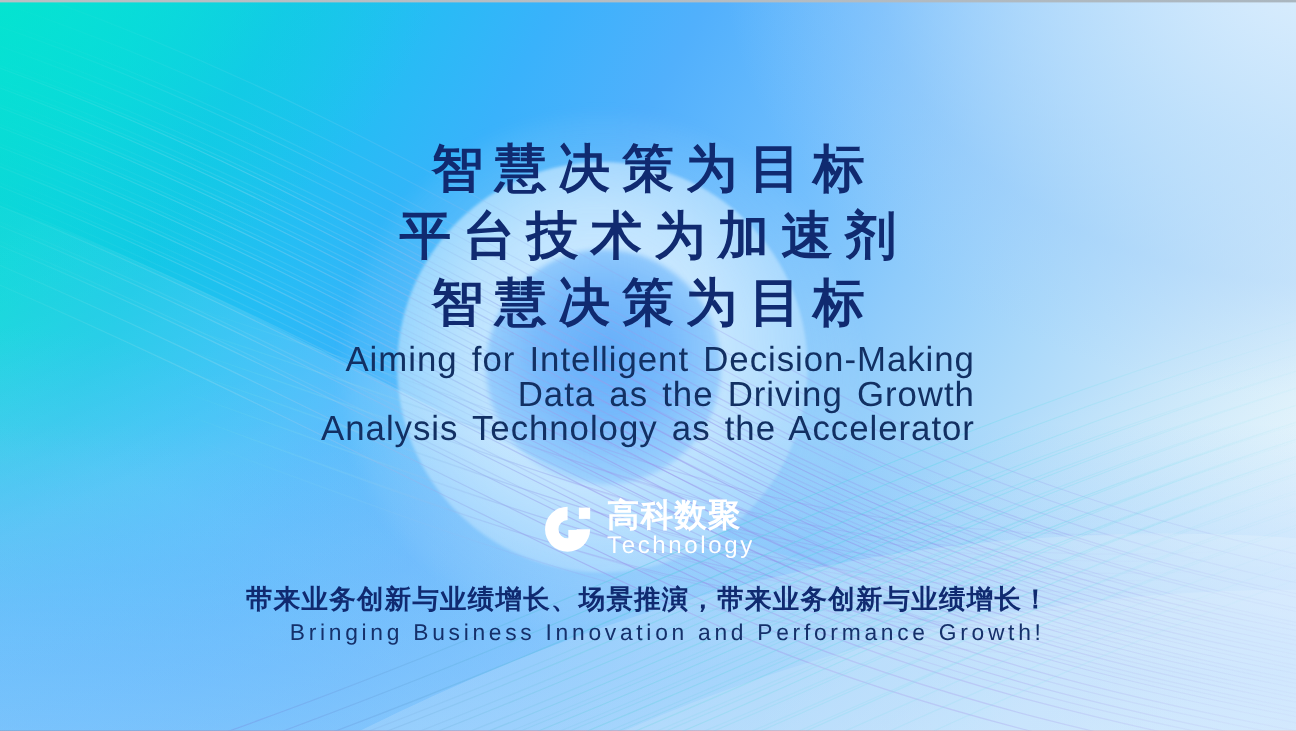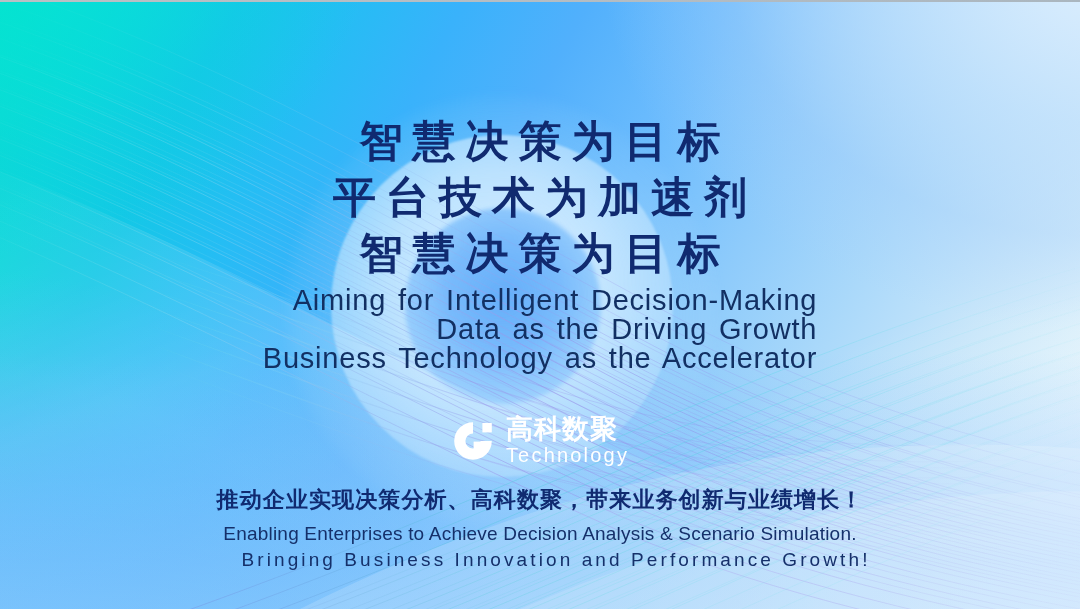--- a/index.html
+++ b/index.html
@@ -345,21 +345,21 @@
 
     <div id="headline">
       <div class="zh-line">智慧决策为目标</div>
       <div class="zh-line">平台技术为加速剂</div>
       <div class="zh-line">智慧决策为目标</div>
     </div>
 
     <div id="subhead">
       <div class="en-line">Aiming for Intelligent Decision-Making</div>
       <div class="en-line">Data as the Driving Growth</div>
-      <div class="en-line">Business Technology as the Accelerator</div>
+      <div class="en-line">Analysis Technology as the Accelerator</div>
     </div>
 
     <div id="logo">
       <svg id="logo-mark" viewBox="0 0 44 44">
 
         <path d="M 22 3.2
                  A 18.8 18.8 0 1 0 40.8 22
                  L 29.6 22
                  A 7.6 7.6 0 1 1 22 14.4
                  Z" fill="#ffffff"></path>
@@ -368,19 +368,18 @@
 
         <rect x="31.4" y="4.0" width="9.4" height="9.4" fill="#ffffff"></rect>
       </svg>
       <div id="logo-words">
         <div id="logo-zh">高科数聚</div>
         <div id="logo-en">Technology</div>
       </div>
     </div>
 
     <div id="footer">
-      <div id="footer-zh">推动企业实现决策分析、高科数聚，带来业务创新与业绩增长！</div>
-      <div id="footer-en1">Enabling Enterprises to Achieve Decision Analysis &amp; Scenario Simulation.</div>
+      <div id="footer-zh">带来业务创新与业绩增长、场景推演，带来业务创新与业绩增长！</div>
       <div id="footer-en2">Bringing Business Innovation and Performance Growth!</div>
     </div>
 
   </div>
 </div>
 
 </body></html>

